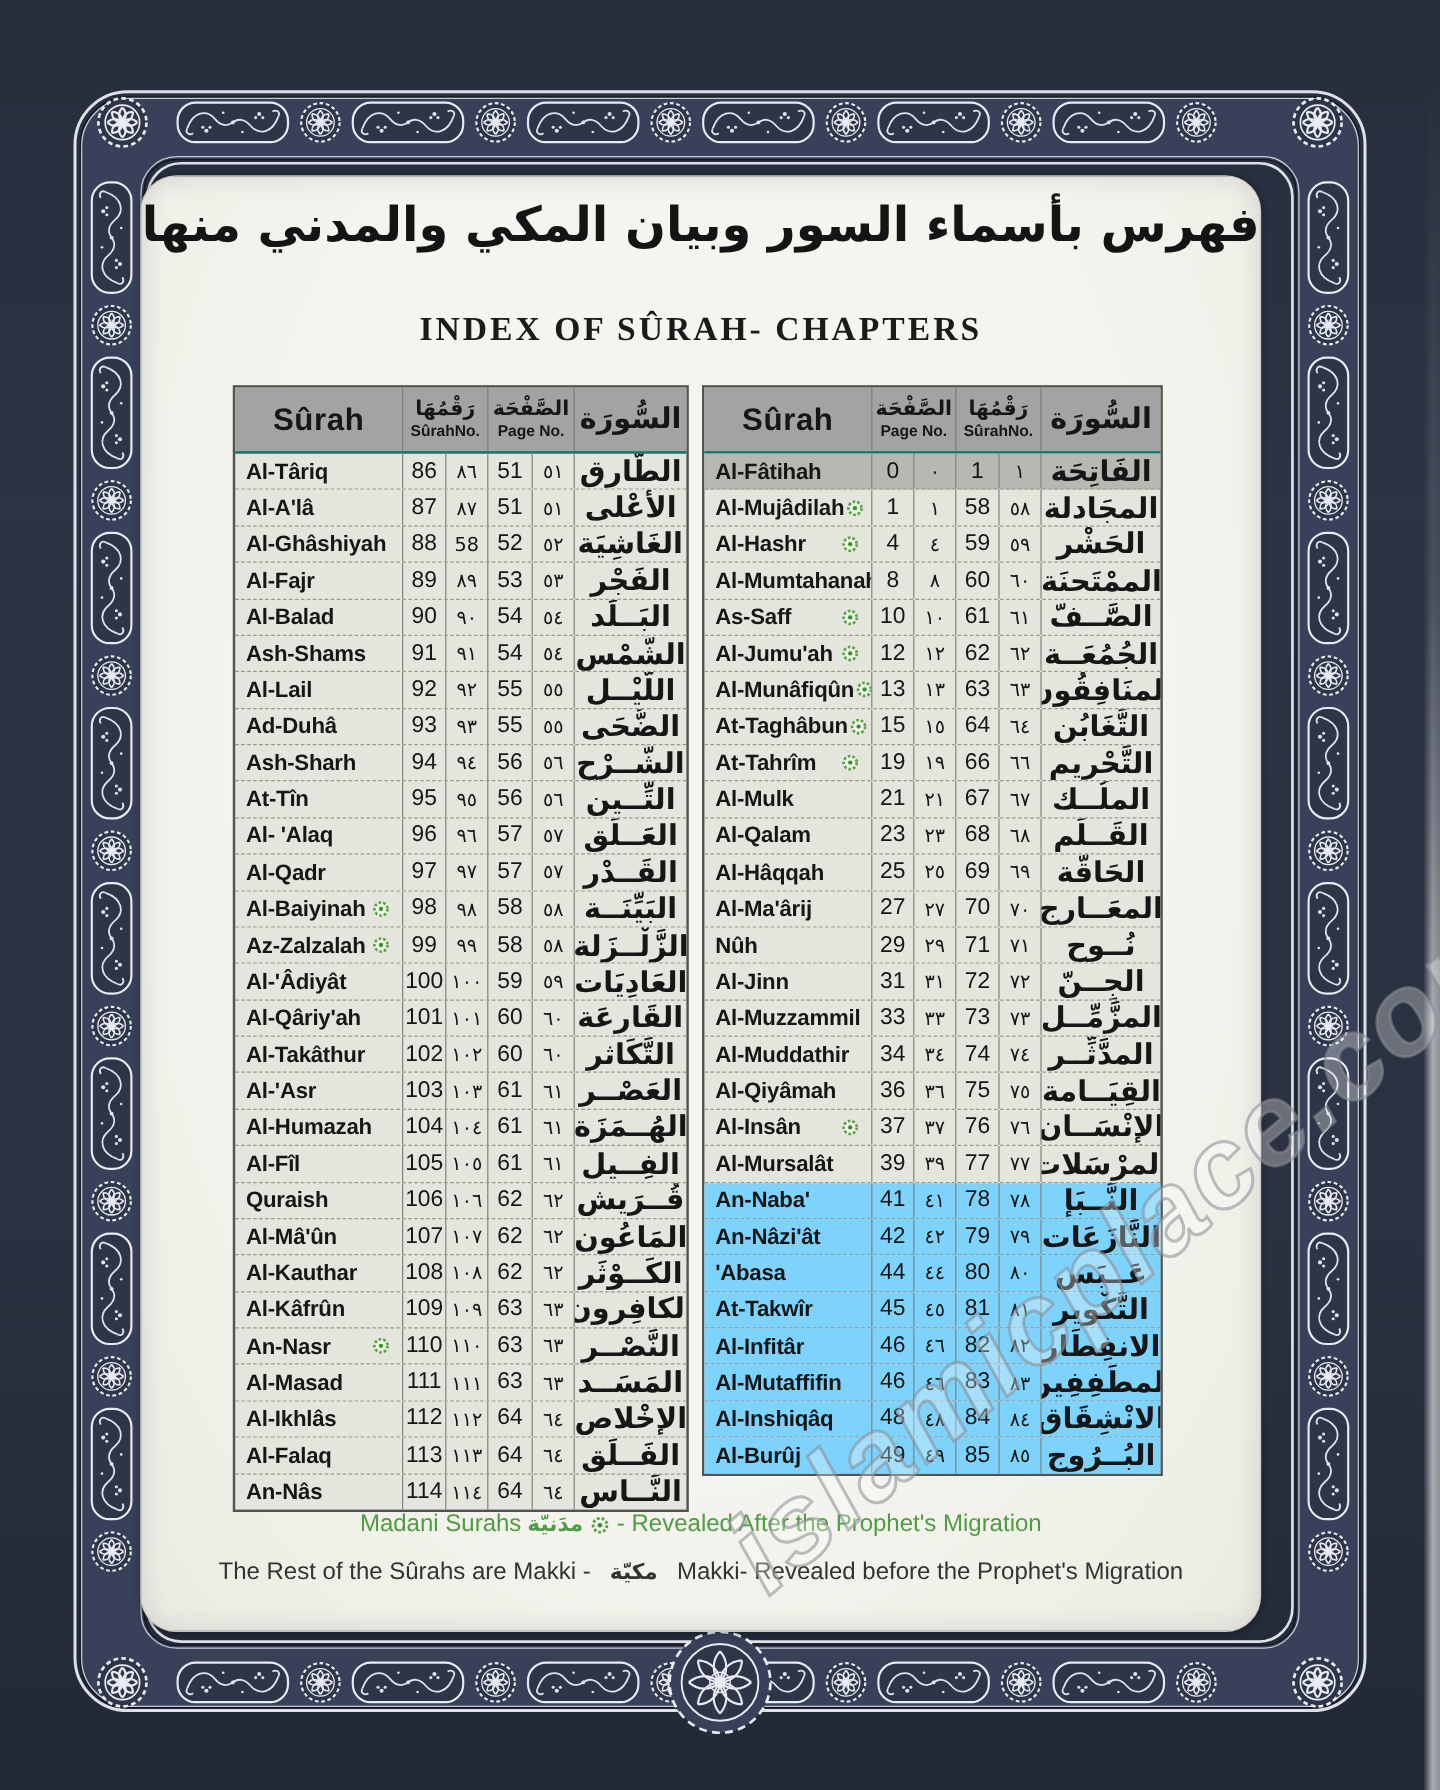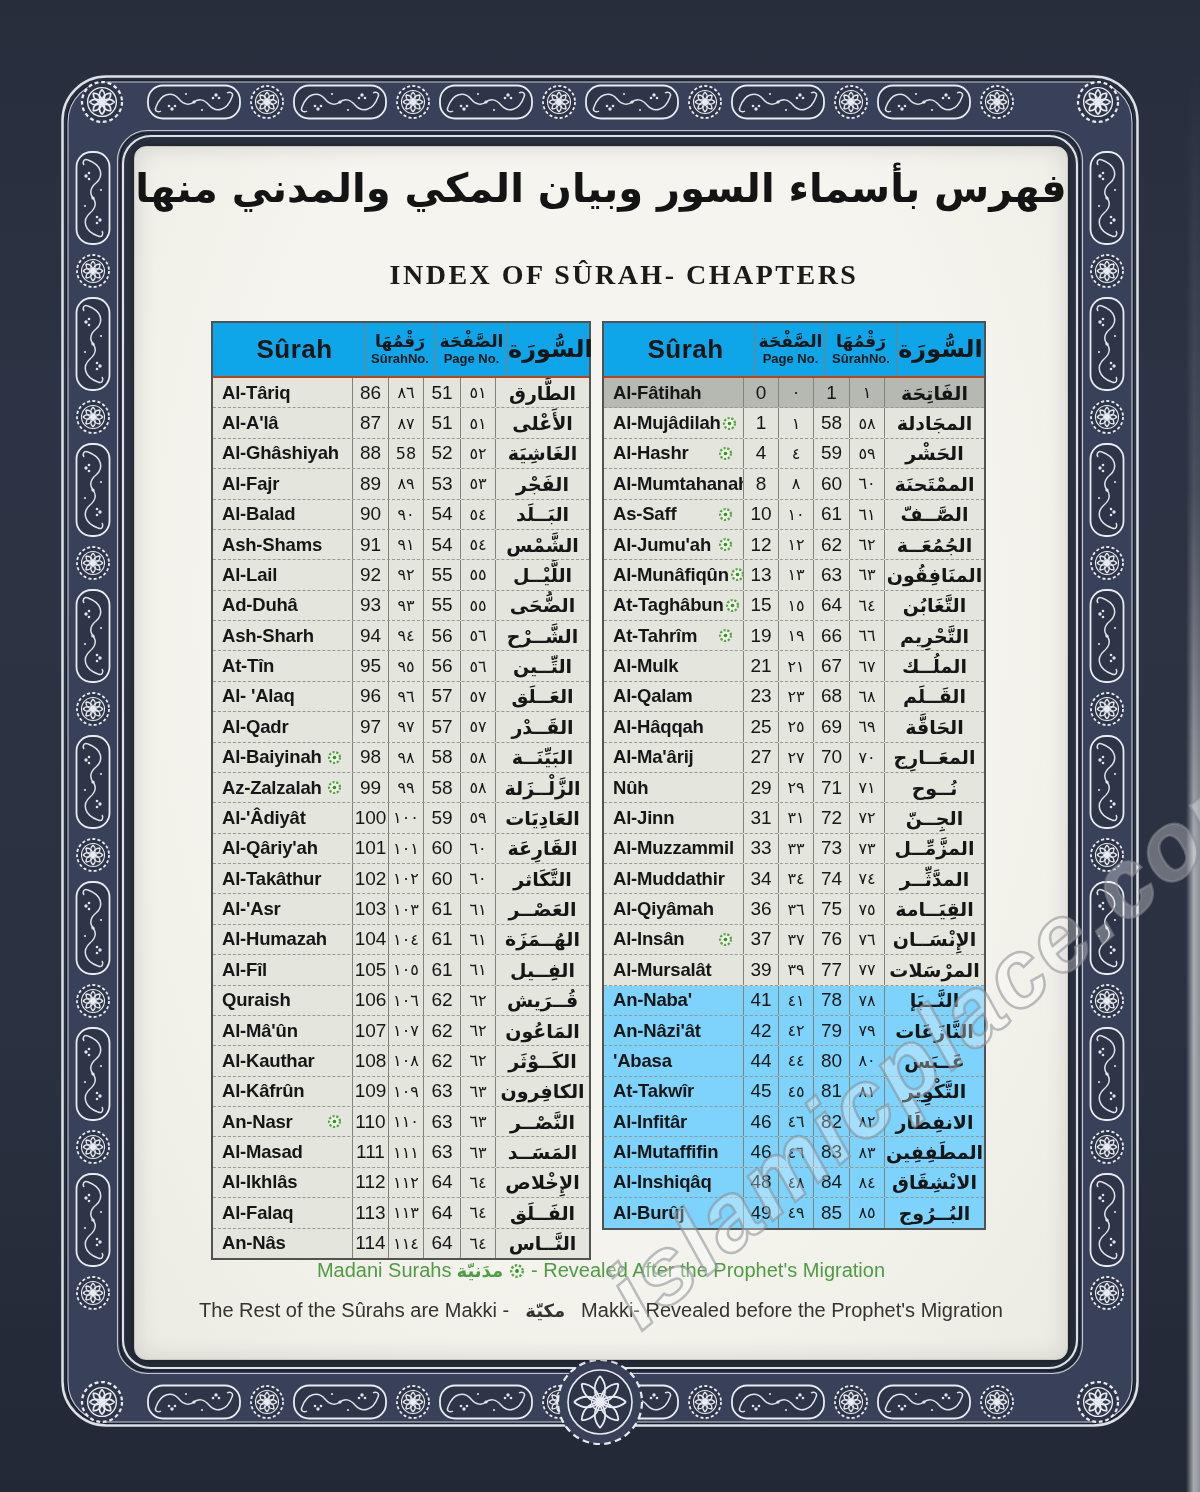--- a/index.html
+++ b/index.html
@@ -11,43 +11,43 @@
   
   .edge-strip{
     position:absolute;right:0;top:60px;width:14px;height:1432px;z-index:1;
     background:linear-gradient(90deg,rgba(170,174,180,0) 0%,#a9acb1 55%,#8e9197 100%);
     -webkit-mask-image:linear-gradient(180deg,transparent 0%,rgba(0,0,0,.25) 30%,#000 55%,#000 100%);
     mask-image:linear-gradient(180deg,transparent 0%,rgba(0,0,0,.25) 30%,#000 55%,#000 100%);
   }
   svg.frame{position:absolute;left:0;top:0;z-index:5;}
   
   .page{
-    position:absolute;left:134px;top:146px;width:932px;height:1212px;z-index:10;
+    position:absolute;left:117px;top:146px;width:932px;height:1212px;z-index:10;
     background:radial-gradient(ellipse at 50% 38%,#f5f4ee 55%,#ecebe3 100%);
-    border-radius:12px;border:1px solid #c9c8c0;
+    border-radius:30px;border:1px solid #c9c8c0;
     box-shadow:inset 0 0 22px rgba(40,45,60,.14), 0 0 6px rgba(0,0,0,.35);
   }
   .title-ar{
     position:absolute;left:0;top:18px;width:100%;text-align:center;
     font-family:"DejaVu Sans",sans-serif;font-weight:bold;font-size:40px;color:#141414;
     direction:rtl;
   }
   .title-en{
     position:absolute;left:0;top:112px;width:100%;text-align:center;
     font-family:"Liberation Serif",serif;font-weight:bold;font-size:28px;
-    letter-spacing:2.5px;color:#1b1b1b;padding-left:23px;
+    letter-spacing:2.5px;color:#1b1b1b;
   }
   
   .stable{
     position:absolute;top:174px;box-sizing:border-box;
     border:2px solid #52534e;background:#e4e6de;color:#161616;
   }
   .t-left{left:76px;width:380px;}
   .t-right{left:467px;width:384px;}
-  .thead{display:grid;height:53px;border-bottom:2px solid #c2410c;background:#0ea5e9;padding-left:12px;}
+  .thead{display:grid;height:53px;border-bottom:2px solid #0f766e;background:#a3a3a3;}
   .t-left .thead{grid-template-columns:139px 71px 72px 1fr;}
   .t-right .thead{grid-template-columns:139px 70px 71px 1fr;}
   .hcell{display:flex;flex-direction:column;align-items:center;justify-content:center;border-left:1px solid #7e7f78;line-height:1.05;}
   .hcell:first-child{border-left:none;}
   .h-name{font-size:26px;font-weight:bold;letter-spacing:.5px;}
   .h-ar-small{font-family:"DejaVu Sans",sans-serif;font-weight:bold;font-size:17px;direction:rtl;}
   .h-en-small{font-size:13px;font-weight:bold;margin-top:1px;}
   .h-ar-big{font-family:"DejaVu Sans",sans-serif;font-weight:bold;font-size:24px;direction:rtl;}
   .trow{display:grid;height:29.38px;border-bottom:1px dashed #97988f;}
   .t-left .trow{grid-template-columns:139px 36px 35px 37px 35px 1fr;}
@@ -55,21 +55,21 @@
   .trow:last-child{border-bottom:none;}
   .trow.hl-grey{background:#b6b8b2;}
   .trow.hl-blue{background:#7dd3fc;}
   .cell{display:flex;align-items:center;justify-content:center;border-left:1px solid #82837c;overflow:hidden;}
   .cell:first-child{border-left:none;font-weight:bold;}
   .name-cell{justify-content:flex-start;padding-left:9px;}
   .sname{font-size:18.5px;letter-spacing:-0.2px;white-space:nowrap;}
   .madani{width:17px;height:17px;margin-left:auto;margin-right:9px;flex:none;}
   .num{font-size:19px;}
   .ar-num{font-family:"DejaVu Sans",sans-serif;font-size:16px;}
-  .ar-name{font-family:"DejaVu Sans",sans-serif;font-weight:bold;font-size:19px;direction:rtl;padding:0 4px;text-align:center;}
+  .ar-name{font-family:"DejaVu Sans",sans-serif;font-weight:bold;font-size:24px;direction:rtl;padding:0 4px;text-align:center;}
   
   .foot-madani{
     position:absolute;left:0;top:1112px;width:100%;text-align:right;color:#4e9c43;
     font-size:20px;display:flex;align-items:center;justify-content:center;gap:5px;
   }
   .foot-makki{
     position:absolute;left:0;top:1152px;width:100%;text-align:center;color:#33342f;
     font-size:20px;display:flex;align-items:center;justify-content:center;gap:16px;
   }
   .foot-ar{font-family:"DejaVu Sans",sans-serif;font-weight:bold;font-size:18px;direction:rtl;}

